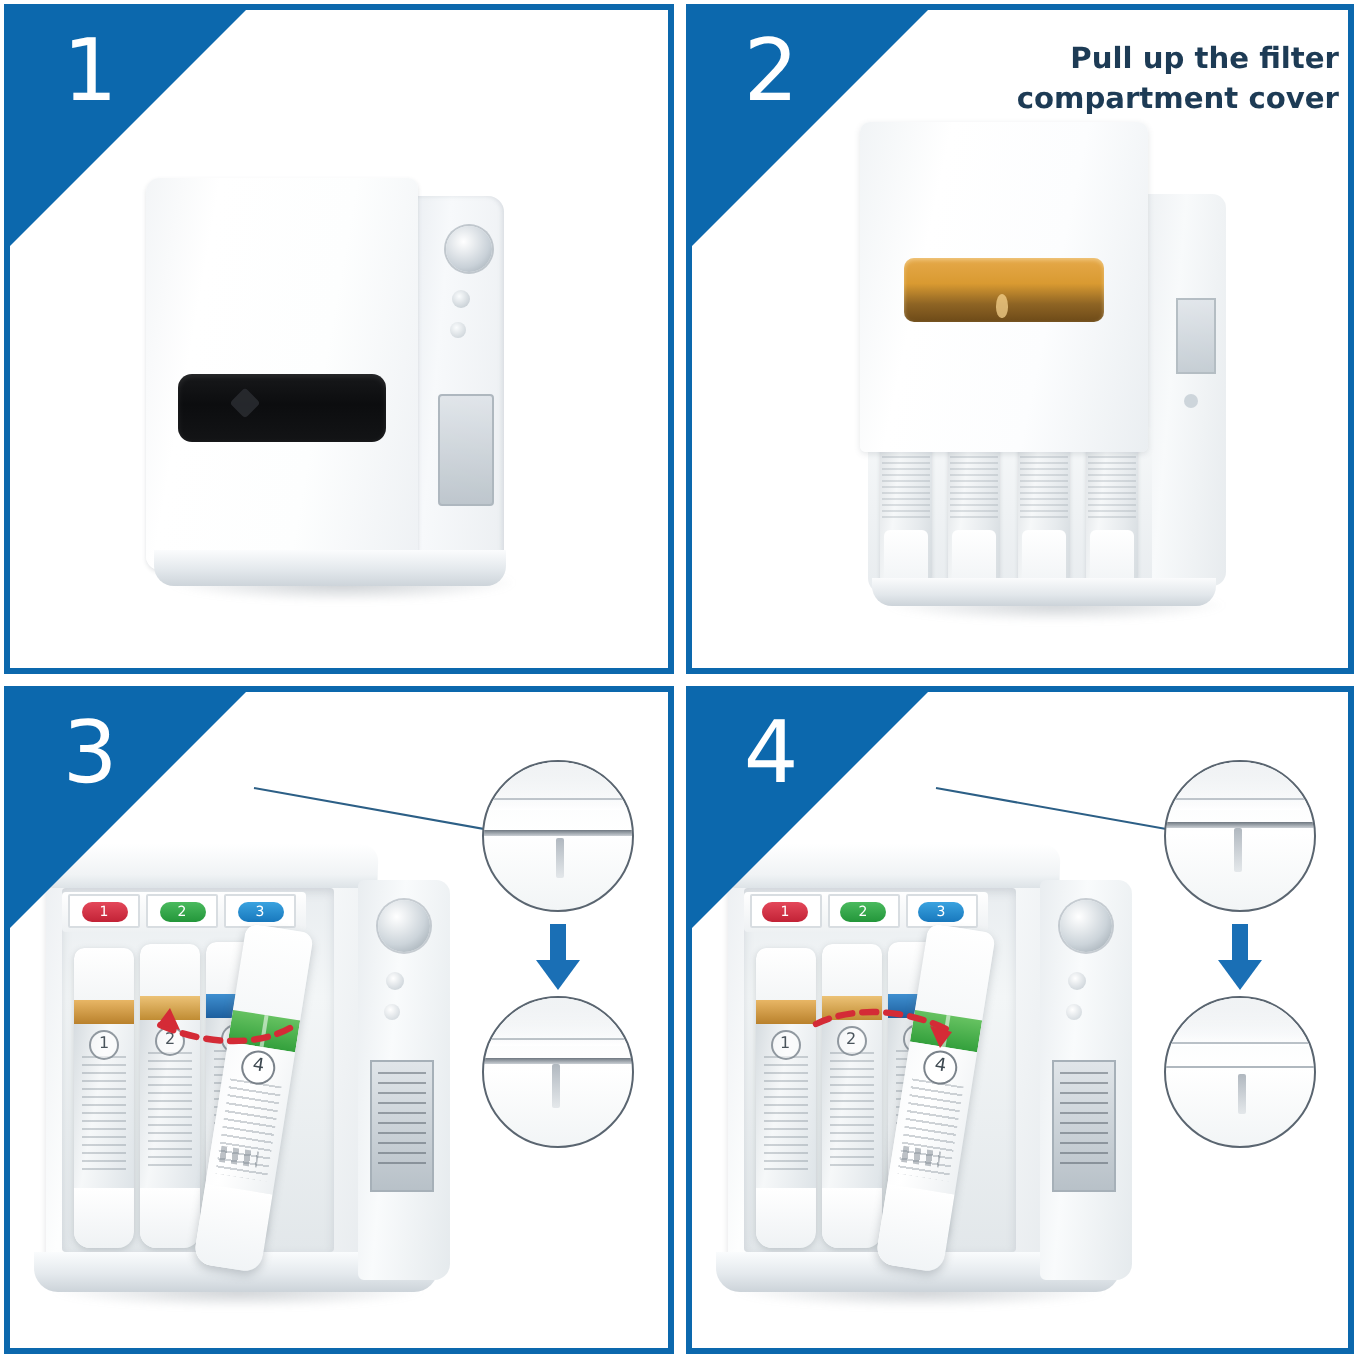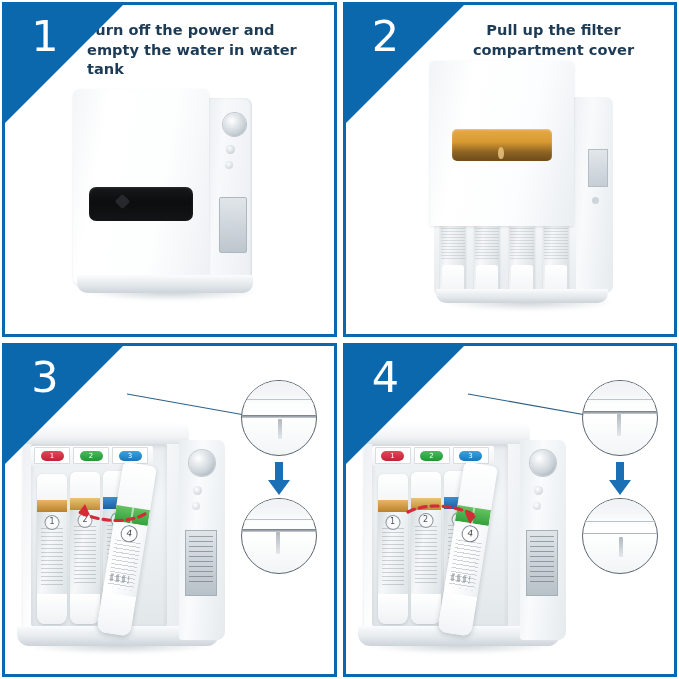--- a/index.html
+++ b/index.html
@@ -80,21 +80,21 @@
   .caption {
     position: absolute;
     z-index: 5;
     color: #1d3b55;
     font-size: 14.6px;
     line-height: 19.5px;
     font-weight: 600;
     font-family: "DejaVu Sans", sans-serif;
   }
   .cap-1 { left: 82px;  top: 15px;  width: 243px; text-align: left; }
-  .cap-2 { left: 92px;  top: 15px;  width: 232px; text-align: center; }
+  .cap-2 { left: 92px;  top: 15px;  width: 232px; text-align: right; }
   .cap-3 { left: 88px;  top: 14px;  width: 237px; text-align: center; }
   .cap-4 { left: 76px;  top: 14px;  width: 249px; text-align: left; }
 
   
   .stage {
     position: absolute;
     left: 0; right: 0; bottom: 0;
     top: 0;
   }
 
@@ -619,21 +619,20 @@
           <div class="p1-knob"></div>
           <div class="p1-knob2"></div>
           <div class="p1-vent"></div>
           <div class="p1-base"></div>
         </div>
       </div>
       <div class="badge">
         <div class="tri"></div>
         <div class="num">1</div>
       </div>
-      <div class="caption cap-1">Turn off the power and empty the water in water tank</div>
     </div>
 
     <div class="panel">
       <div class="stage">
         <div class="p2-unit">
           <div class="p2-shadow"></div>
           <div class="p2-side"></div>
           <div class="p2-sidepanel"></div>
           <div class="p2-sidedot"></div>
           <div class="p2-bay"></div>

